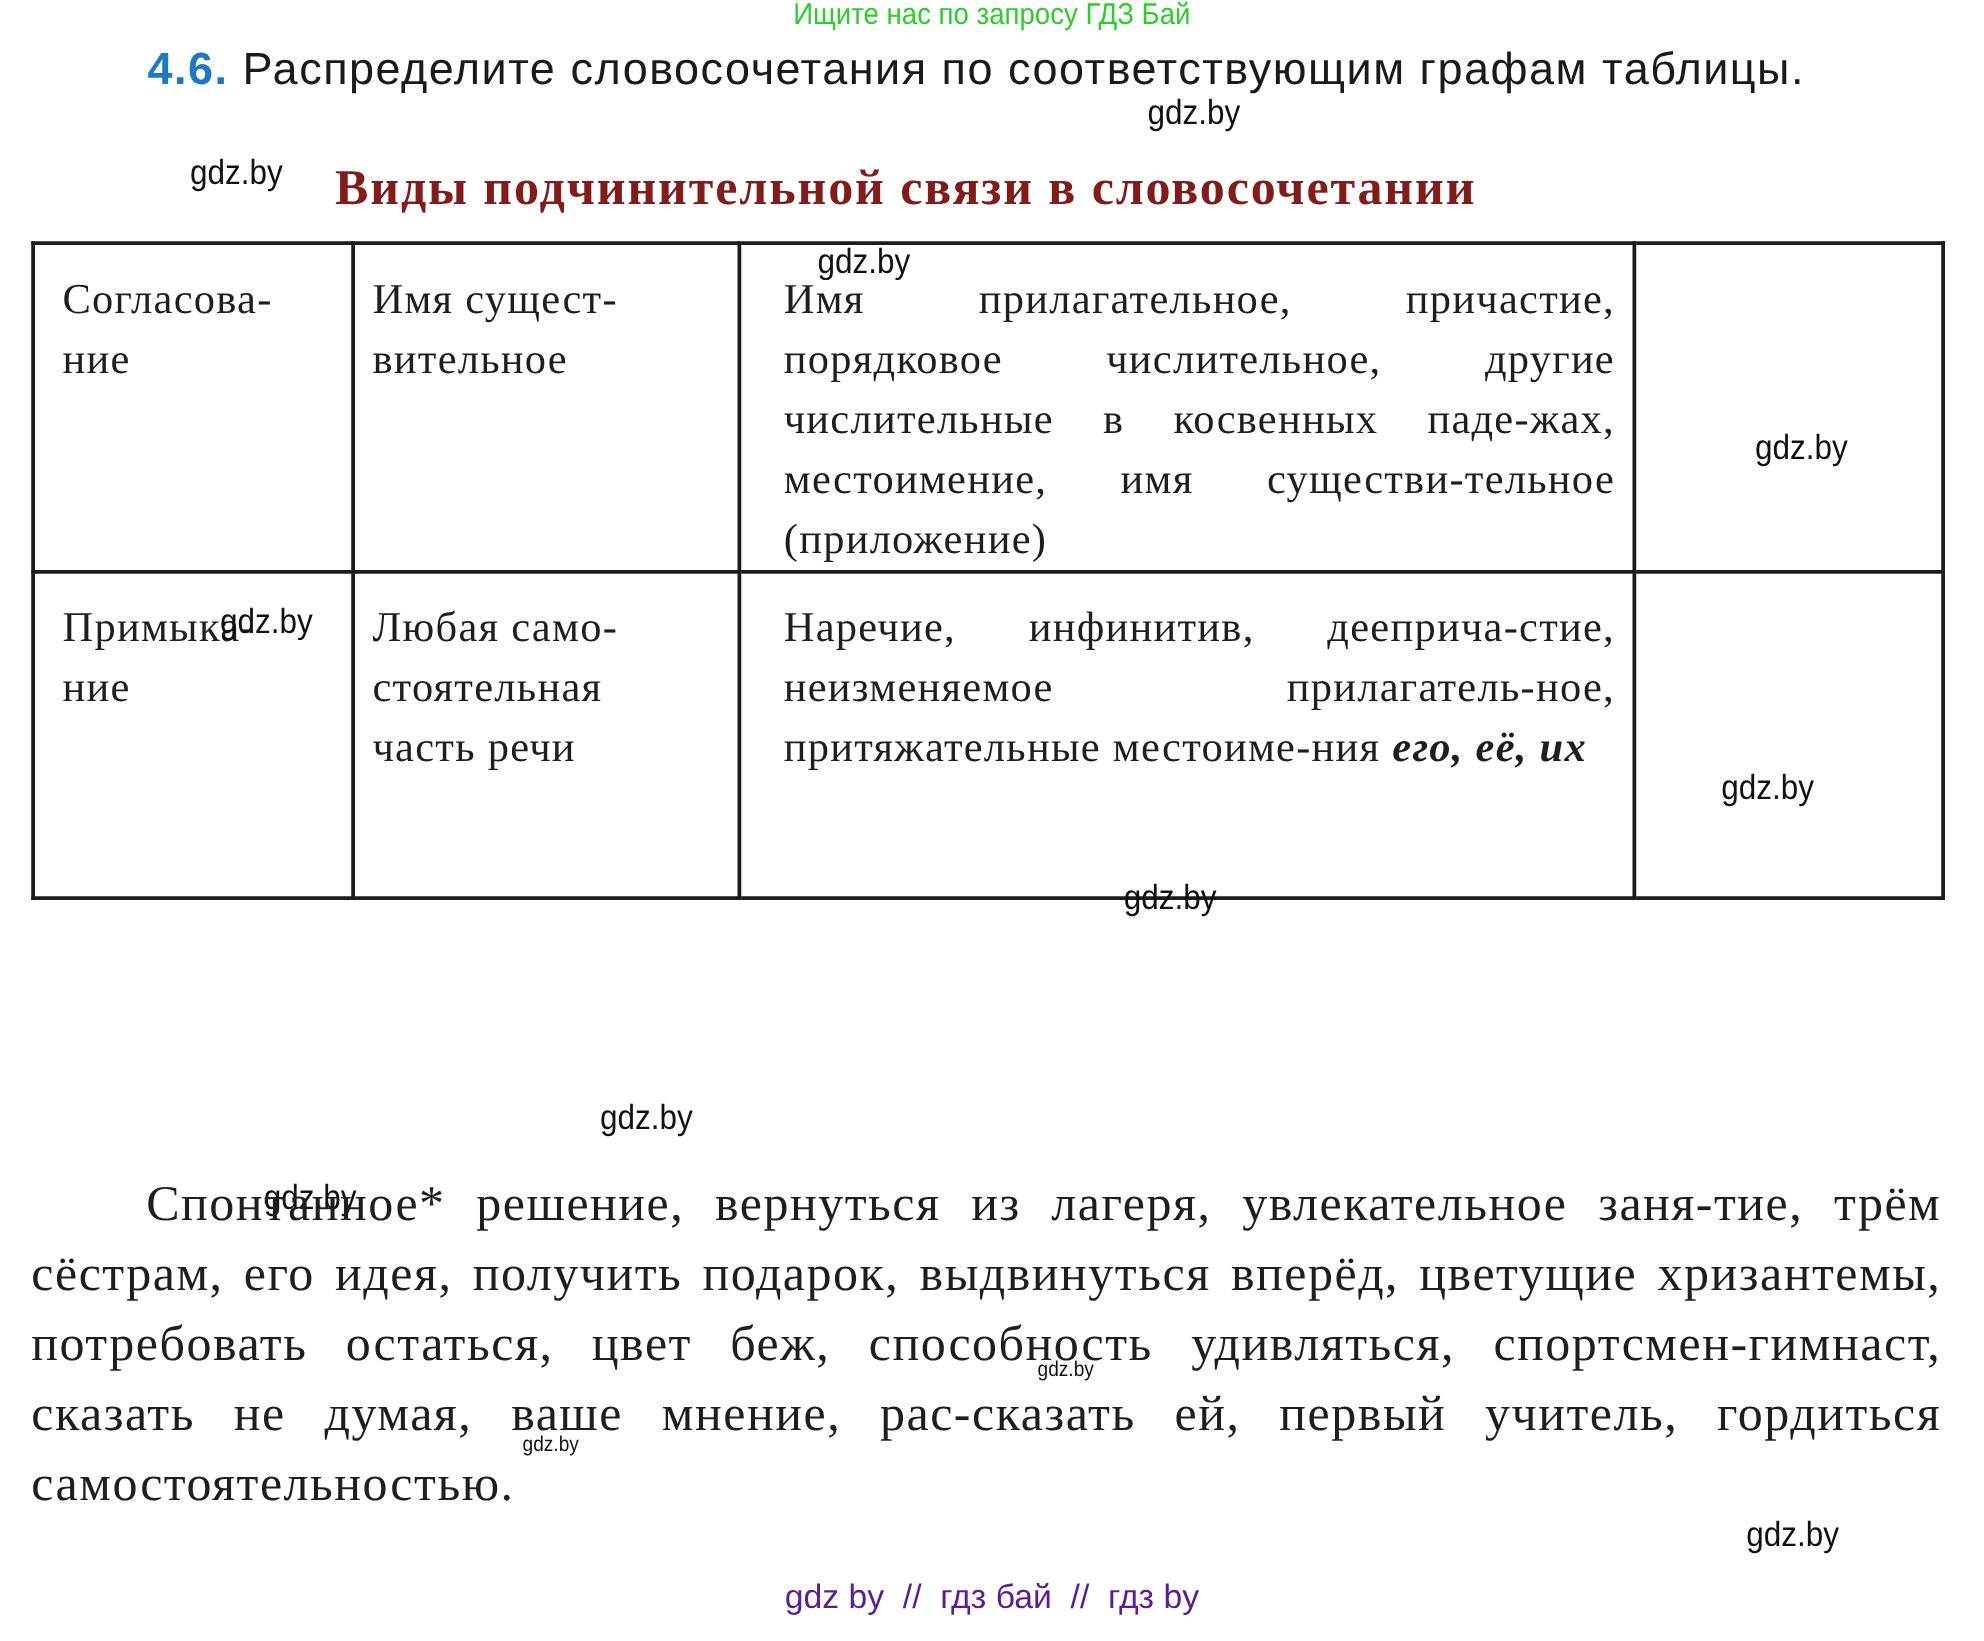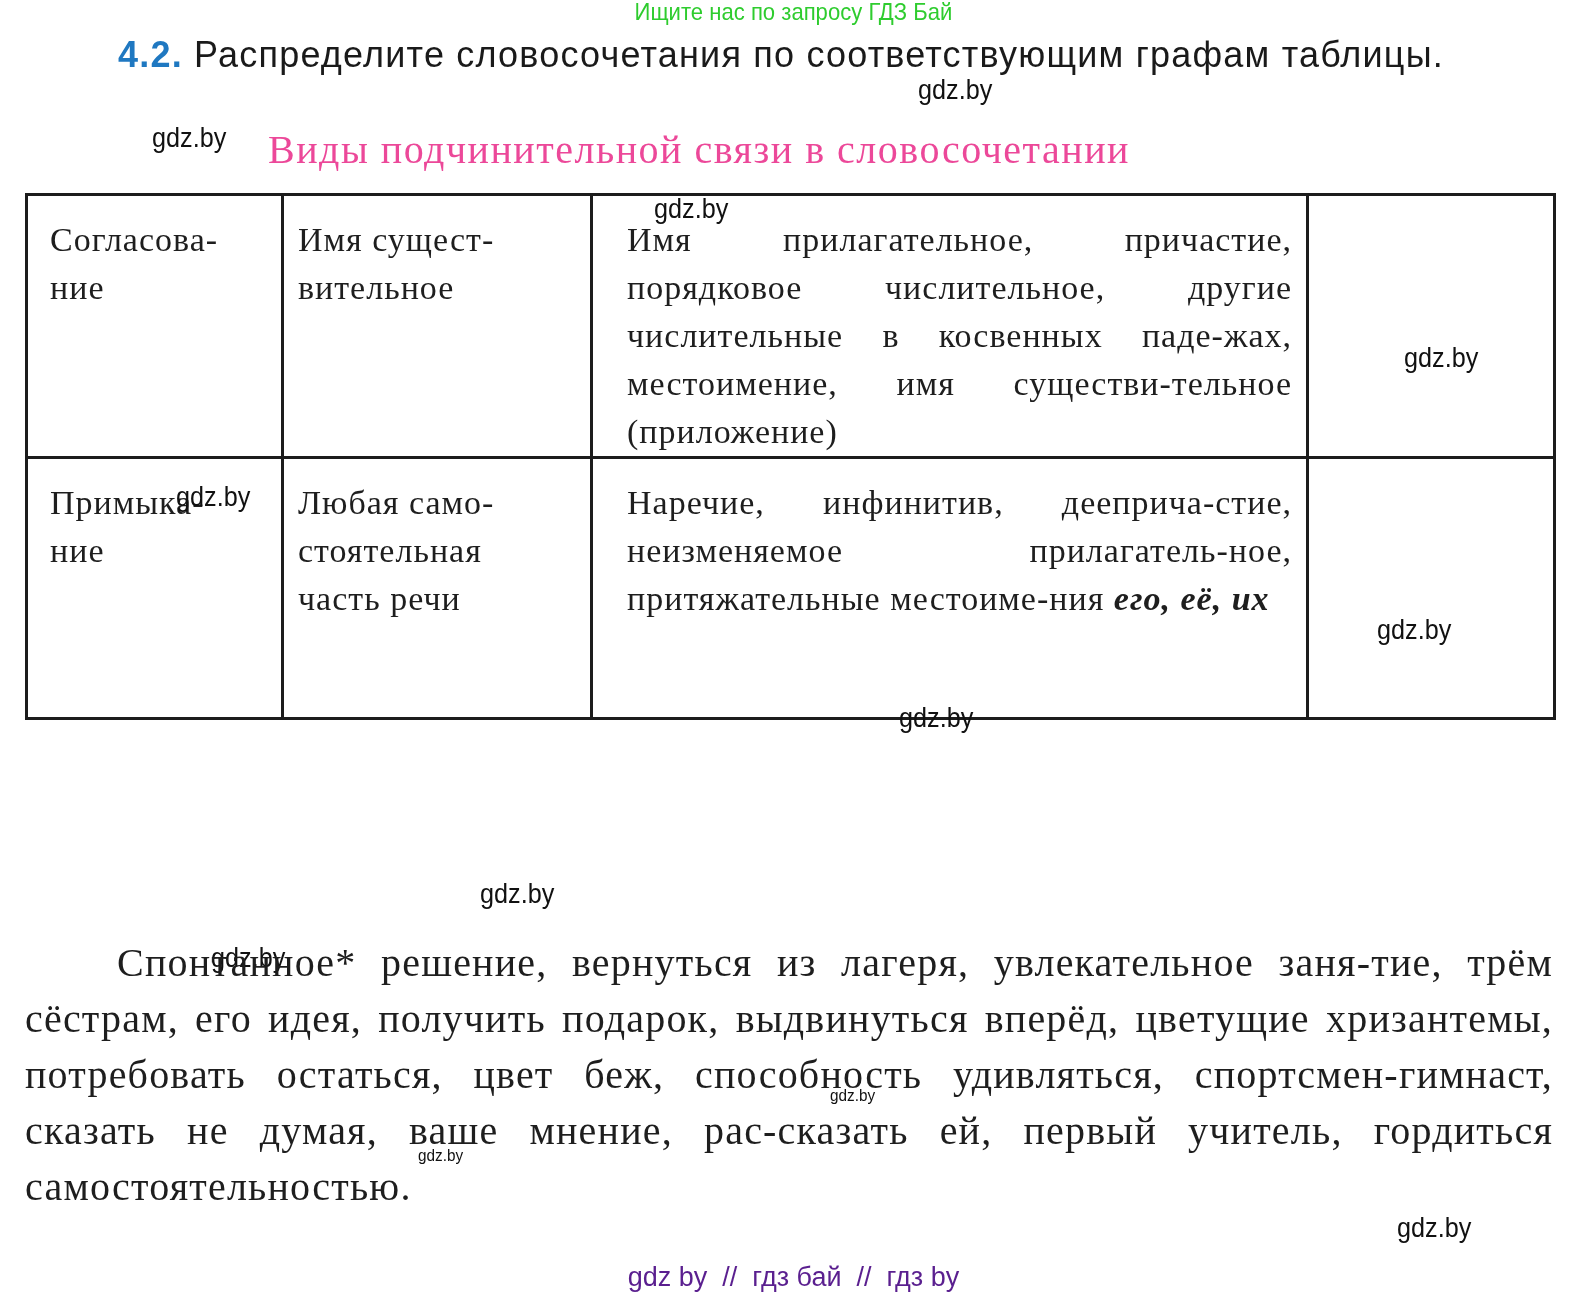--- a/index.html
+++ b/index.html
@@ -3,21 +3,21 @@
 <meta charset="utf-8">
 <style>
   html, body { margin:0; padding:0; background:#ffffff; }
   body { width:1587px; height:1313px; position:relative; overflow:hidden; font-family:"Liberation Serif", "DejaVu Serif", serif; color:#222; }
   .abs { position:absolute; }
   .banner { left:0; width:1587px; top:-2px; text-align:center; font-size:24px; color:#2ecc2e; font-family:"Liberation Sans", sans-serif; transform:scaleX(0.92); }
   .task { left:118px; top:34px; font-size:36px; letter-spacing:1.2px; font-family:"Liberation Sans", sans-serif; white-space:nowrap; color:#1a1a1a; }
   .task-num { color:#1f78c1; font-weight:bold; }
   .wm { font-family:"Liberation Sans", sans-serif; color:#111; font-size:28px; transform:scaleX(0.9); transform-origin:left top; white-space:nowrap; }
   .wm-small { font-size:17px; }
-  .title { left:268px; top:126px; font-size:40px; font-weight:normal; color:#ec4899; letter-spacing:1.5px; white-space:nowrap;text-align:right; }
+  .title { left:268px; top:126px; font-size:40px; font-weight:bold; color:#7f1d1d; letter-spacing:1.5px; white-space:nowrap;text-align:right; }
   table.grid { position:absolute; left:25px; top:193px; width:1528px; border-collapse:collapse; table-layout:fixed; }
   table.grid td, table.grid th { border:3px solid #1c1c1c; vertical-align:top; font-weight:normal; font-size:34px; line-height:48px; color:#1e1e1e; letter-spacing:1px; }
   table.grid th { background:#e2f4fc; height:71px; vertical-align:middle; text-align:left; padding:0 0 0 24px; }
   table.grid th.center { text-align:center; padding:0; }
   .c1 { padding:20px 0 0 22px; }
   .c2 { padding:20px 0 0 14px; }
   .c3 { padding:20px 14px 0 34px; text-align:justify; }
   .r1 { height:262px; }
   .r2 { height:167px; }
   .r3 { height:261px; }
@@ -25,21 +25,21 @@
   .para { left:25px; top:935px; width:1528px; font-size:40px; line-height:56px; text-align:justify; letter-spacing:1.2px; color:#1e1e1e; }
   .para .indent { display:inline-block; width:92px; }
   .footer { left:0; width:1587px; top:1262px; text-align:center; font-size:27px; color:#5a1f8f; font-family:"Liberation Sans", sans-serif; }
 </style>
 </head>
 <body>
 
 <div class="abs banner">Ищите нас по запросу ГДЗ Бай</div>
 
 <div class="abs task">
-  <span class="task-num">4.2.</span>
+  <span class="task-num">4.6.</span>
   <span>Распределите словосочетания по соответствующим графам таблицы.</span>
 </div>
 
 <div class="abs wm" style="left:918px;top:74px;">gdz.by</div>
 <div class="abs wm" style="left:152px;top:122px;">gdz.by</div>
 
 <div class="abs title">Виды подчинительной связи в словосочетании</div>
 
 <table class="grid">
   <colgroup>

